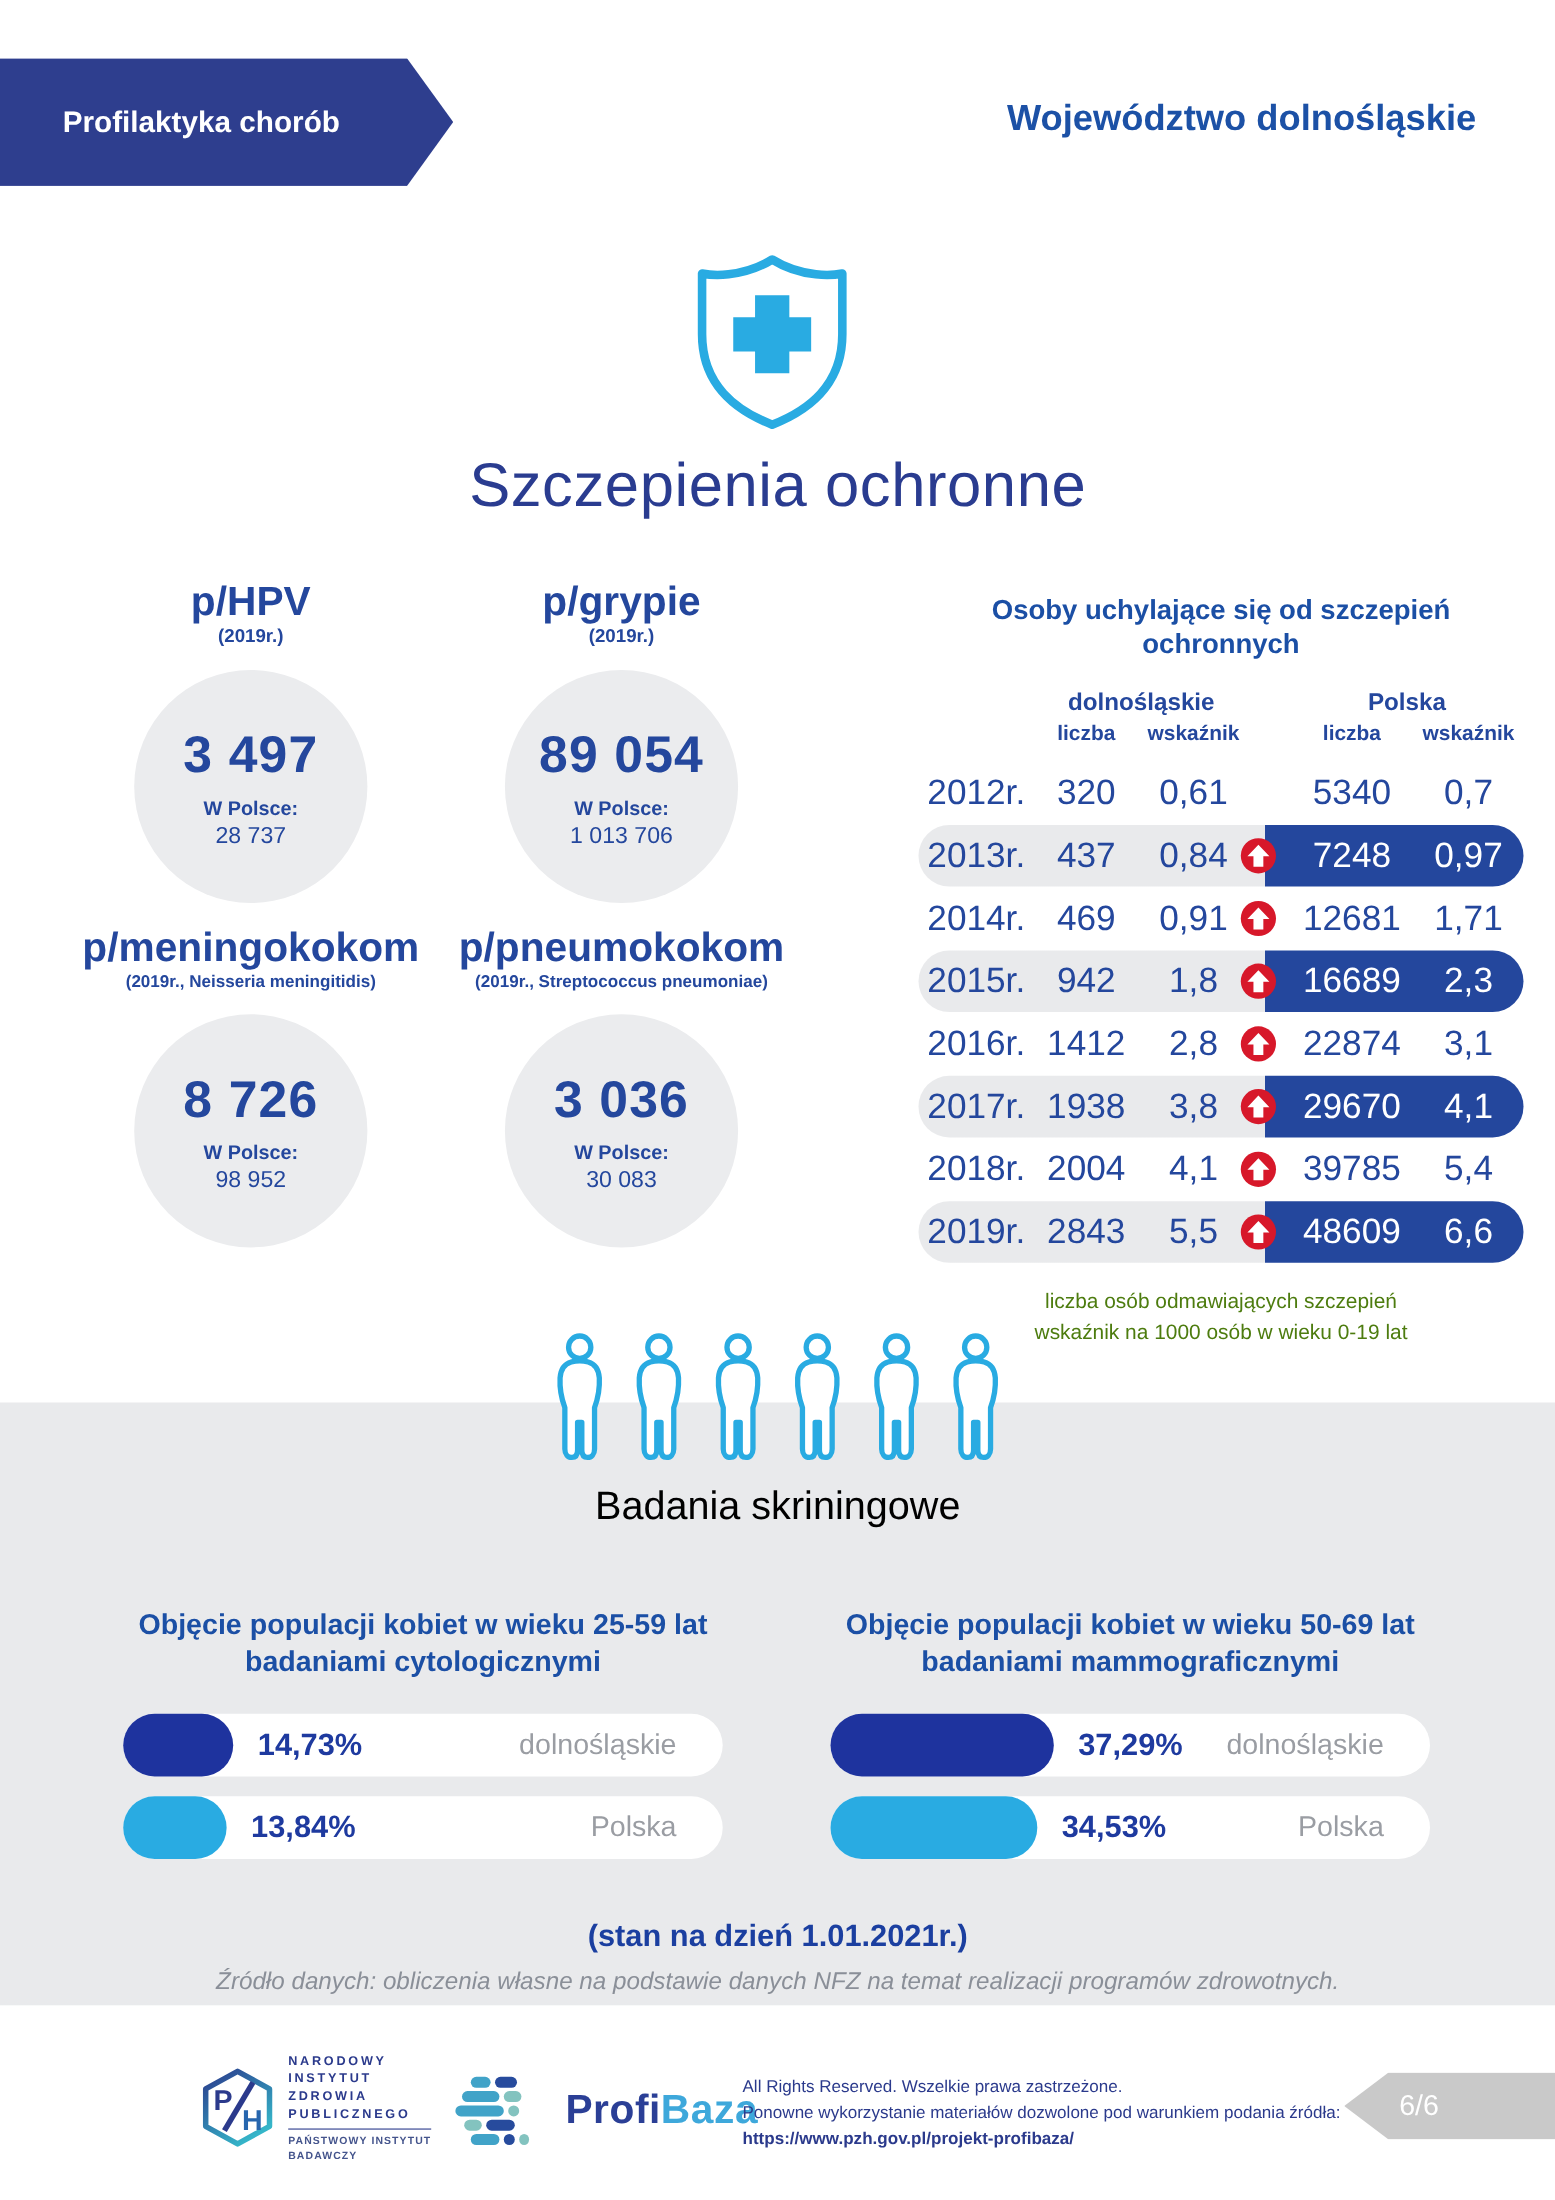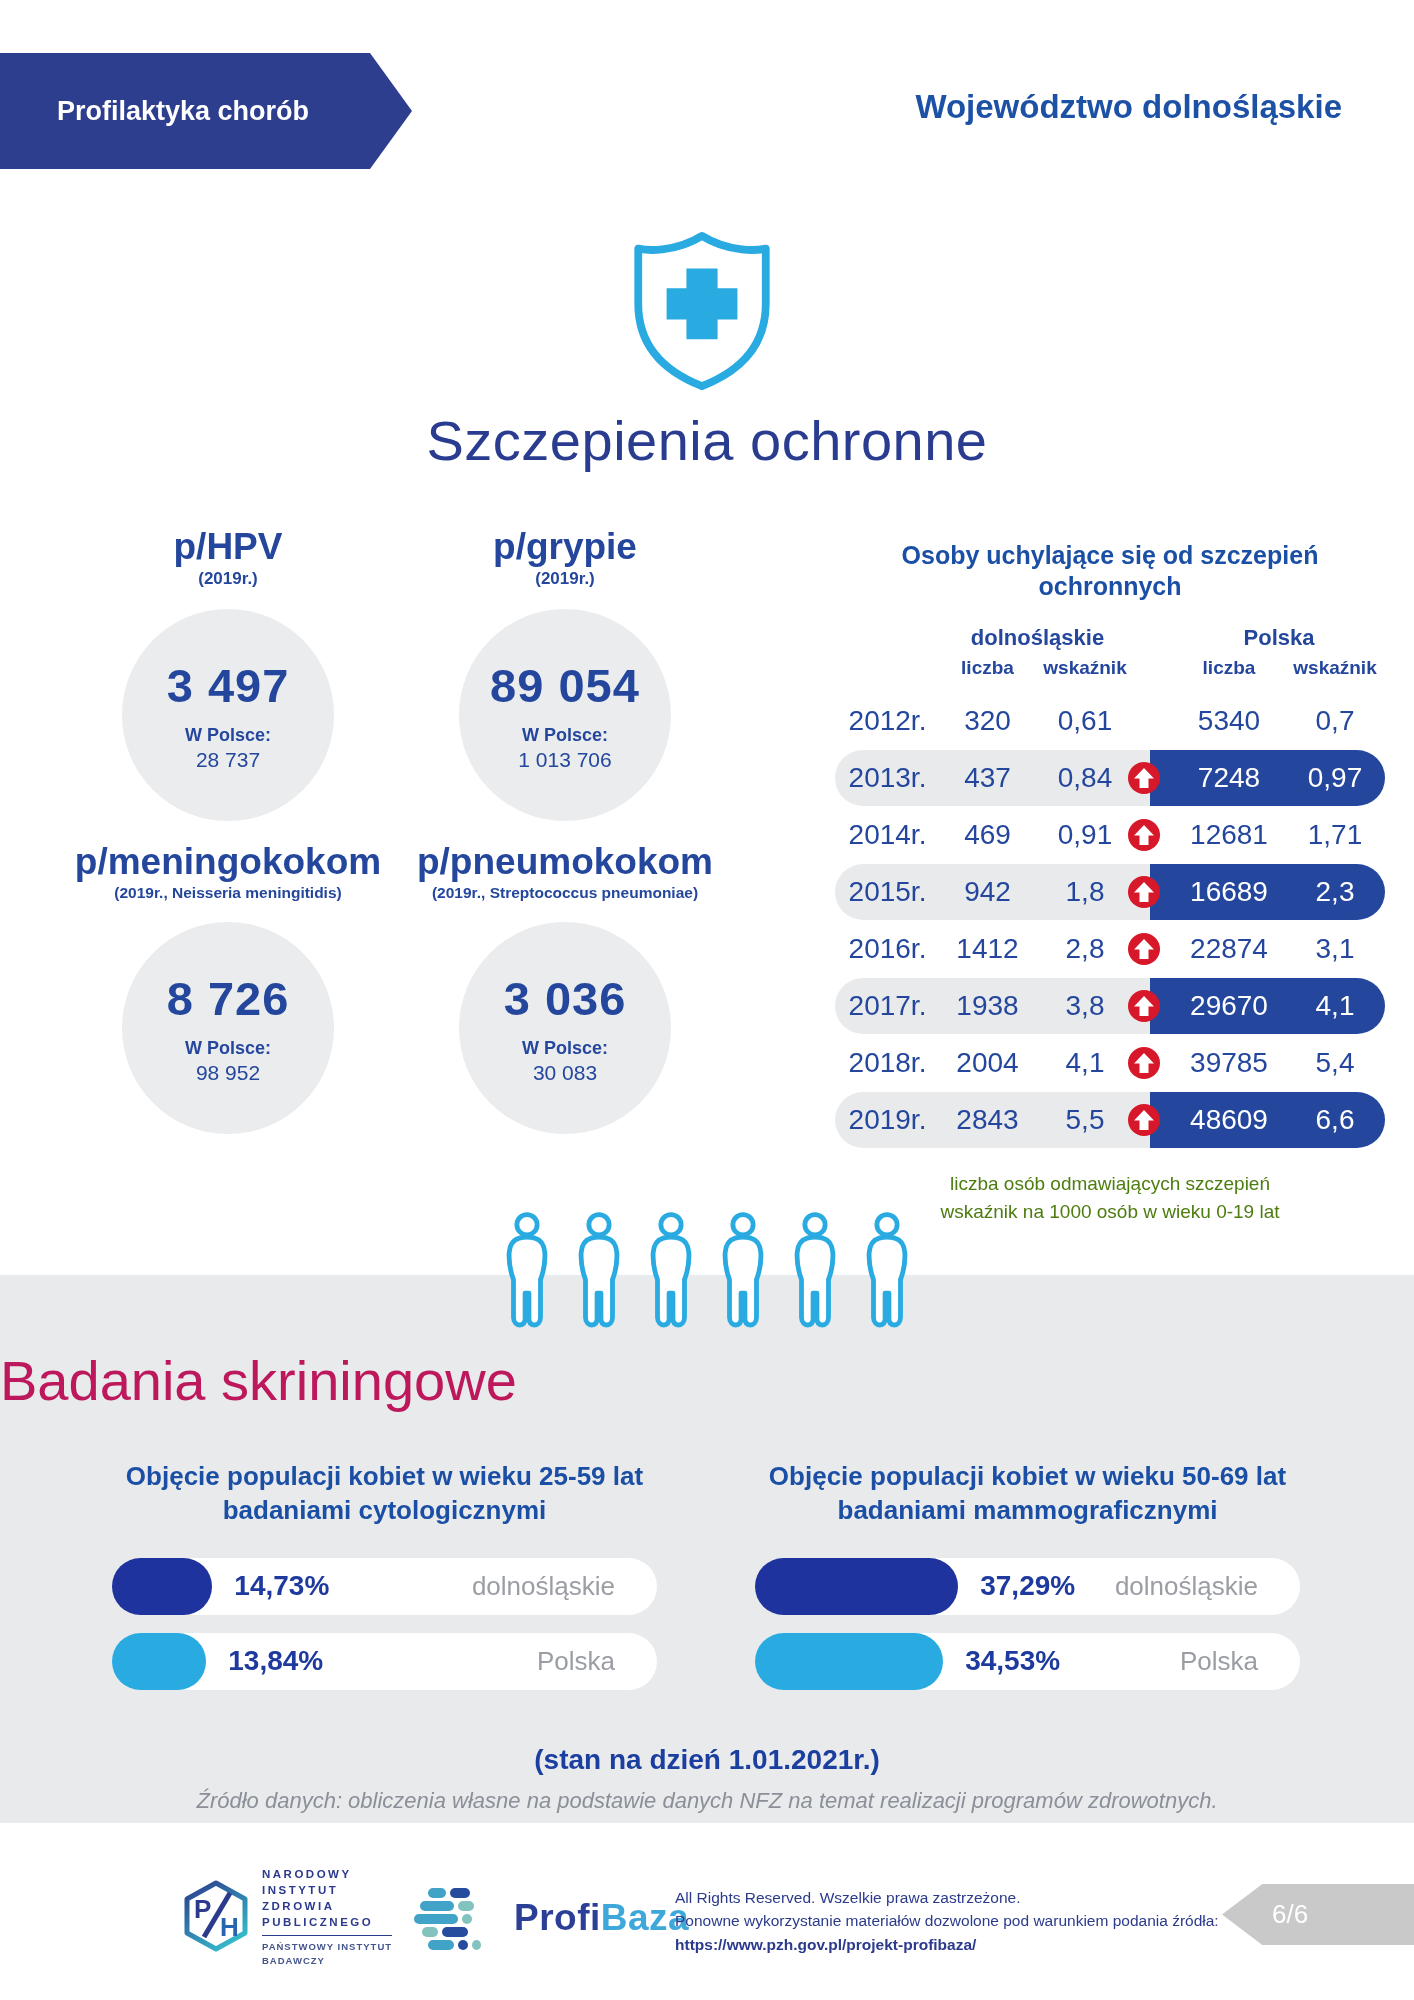--- a/index.html
+++ b/index.html
@@ -37,34 +37,34 @@
   .ev-groups .g1 { position:absolute; left:105px; width:195px; text-align:center; }
   .ev-groups .g2 { position:absolute; left:338px; width:212px; text-align:center; }
   .ev-cols { position:relative; height:28px; font-size:19px; font-weight:600; color:#24479D; }
   .ev-cols span { position:absolute; text-align:center; }
   .ev-cols .c1 { left:105px; width:95px; }
   .ev-cols .c2 { left:200px; width:100px; }
   .ev-cols .c3 { left:338px; width:112px; }
   .ev-cols .c4 { left:450px; width:100px; }
   .ev-rows { margin-top:8px; }
   .ev-row { position:relative; display:grid; grid-template-columns:105px 95px 100px 38px 112px 100px;
-            align-items:center; height:56px; margin-bottom:1px; font-size:28px; font-weight:500;
+            align-items:center; height:56px; margin-bottom:1px; font-size:32px; font-weight:500;
             color:#24479D; border-radius:28px; }
   .ev-row span { text-align:center; }
   .ev-row.hl { background:linear-gradient(90deg,#E9EAEC 0,#E9EAEC 315px,#24479D 315px,#24479D 100%); }
   .ev-row.hl .pl { color:#fff; }
   .arr { position:absolute; left:292px; top:11px; width:34px; height:34px; }
   .ev-note { margin-top:22px; text-align:center; font-size:19px; color:#4d7c0f; line-height:1.5; }
 
   
   .graysec { position:absolute; left:0; top:1275px; width:1414px; height:548px; background:#E9EAEC; }
   .people { position:absolute; left:0; right:0; top:1206px; display:flex; justify-content:center;
             gap:18px; z-index:2; }
-  .title-screening { position:absolute; left:0; right:0; top:1348px; 
-                     font-size:56px; font-weight:300; color:#be185d; z-index:2; }
+  .title-screening { position:absolute; left:0; right:0; top:1348px; text-align:center;
+                     font-size:36px; font-weight:300; color:#000000; z-index:2; }
 
   .chart { position:absolute; width:545px; z-index:2; }
   .chart-title { text-align:center; font-size:26px; font-weight:700; color:#1B4FA5; line-height:1.3; }
   .bars { margin-top:30px; }
   .track { position:relative; display:flex; align-items:center; height:57px; background:#fff;
            border-radius:29px; margin-bottom:18px; }
   .fill { flex:0 0 auto; height:57px; border-radius:29px; }
   .fill.dark { background:#1E339E; }
   .fill.light { background:#29ABE2; }
   .pct { margin-left:22px; font-size:28px; font-weight:700; color:#1E3A9F; }

